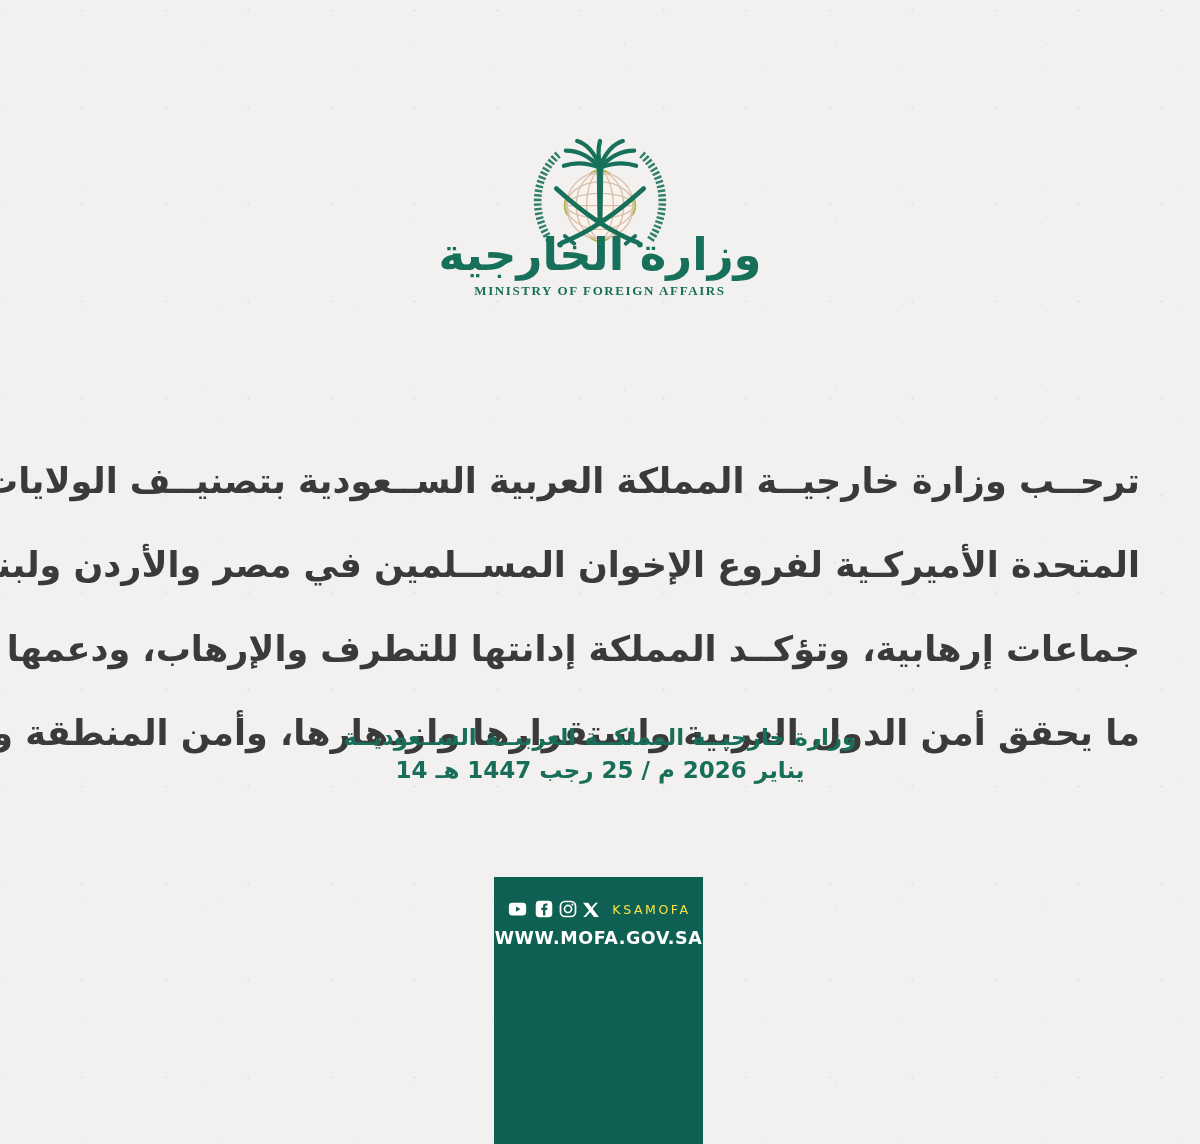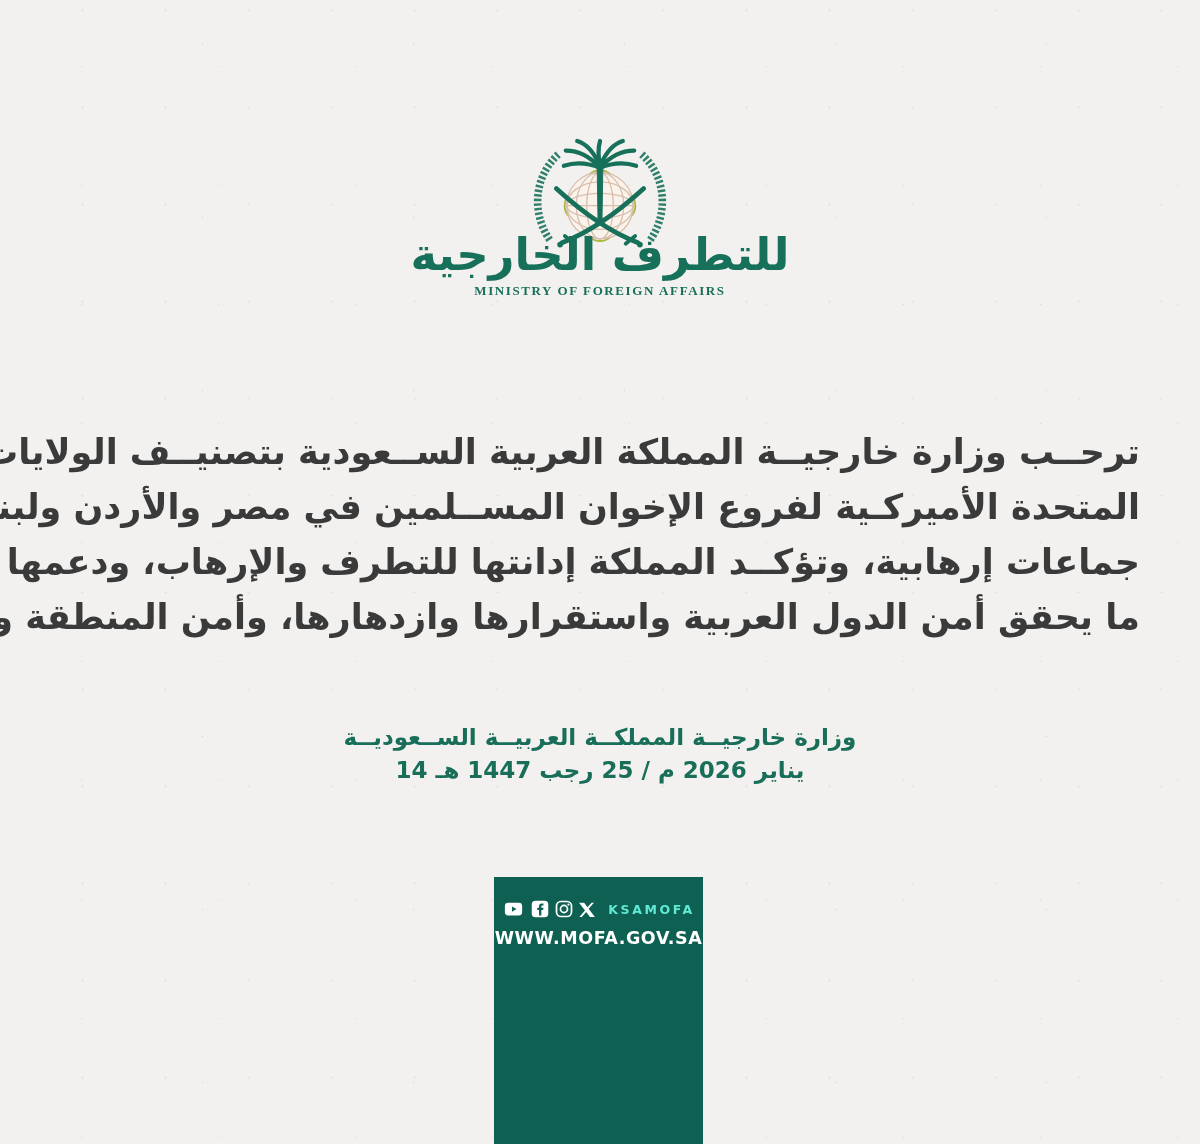--- a/index.html
+++ b/index.html
@@ -33,21 +33,21 @@
     font-family:"Liberation Serif","DejaVu Serif",serif;
     font-weight:bold;font-size:13px;letter-spacing:1.6px;
     color:#17705A;
   }
   .statement{
     position:absolute;top:425px;left:60px;right:60px;
     direction:rtl;text-align:center;
     color:#3A3A3A;font-weight:bold;font-size:35px;
   }
   .statement .line{
-    line-height:55px;white-space:nowrap;
+    line-height:55px;white-space:nowrap;margin-top:29px;
   }
   .attribution{
     position:absolute;top:722px;left:0;width:100%;
     text-align:center;color:#186E58;font-weight:bold;
   }
   .attribution .source{
     direction:rtl;font-size:23px;line-height:30px;
   }
   .attribution .date{
     direction:ltr;font-size:23px;line-height:36px;
@@ -56,22 +56,22 @@
     position:absolute;left:494px;top:877px;width:209px;height:267px;
     background:#0E6152;
     display:flex;flex-direction:column;align-items:center;
     box-sizing:border-box;padding-top:23px;
   }
   .social-row{
     display:flex;align-items:center;gap:6px;
   }
   .social-row .icon{display:flex;align-items:center;}
   .handle{
-    color:#5eead4;font-size:12.5px;letter-spacing:2.6px;
-    margin-left:6px;font-weight:bold;
+    color:#fde047;font-size:12.5px;letter-spacing:2.6px;
+    margin-left:6px;font-weight:normal;
   }
   .website{
     color:#FFFFFF;font-weight:bold;font-size:17.5px;
     letter-spacing:0.6px;margin-top:10px;
   }
 </style>
 </head>
 <body>
 
 <div class="card">
@@ -114,21 +114,21 @@
         <path d="M60 131 Q 100 116 146 74" stroke-width="5"></path>
         <path d="M140 131 Q 100 116 54 74" stroke-width="5"></path>
         <path d="M63 124 l10 8" stroke-width="4"></path>
         <path d="M137 124 l-10 8" stroke-width="4"></path>
         <circle cx="58" cy="133" r="3" fill="#17705A" stroke="none"></circle>
         <circle cx="142" cy="133" r="3" fill="#17705A" stroke="none"></circle>
       </g>
     </svg>
   </div>
 
-  <div class="calligraphy">للتطرف الخارجية</div>
+  <div class="calligraphy">وزارة الخارجية</div>
 
   <div class="ministry-en">MINISTRY OF FOREIGN AFFAIRS</div>
 
   <div class="statement">
     <div class="line">ترحــب وزارة خارجيــة المملكة العربية الســعودية بتصنيــف الولايات</div>
     <div class="line">المتحدة الأميركـية لفروع الإخوان المســلمين في مصر والأردن ولبنان</div>
     <div class="line">جماعات إرهابية، وتؤكــد المملكة إدانتها للتطرف والإرهاب، ودعمها لكل</div>
     <div class="line">ما يحقق أمن الدول العربية واستقرارها وازدهارها، وأمن المنطقة والعالم.</div>
   </div>
 

